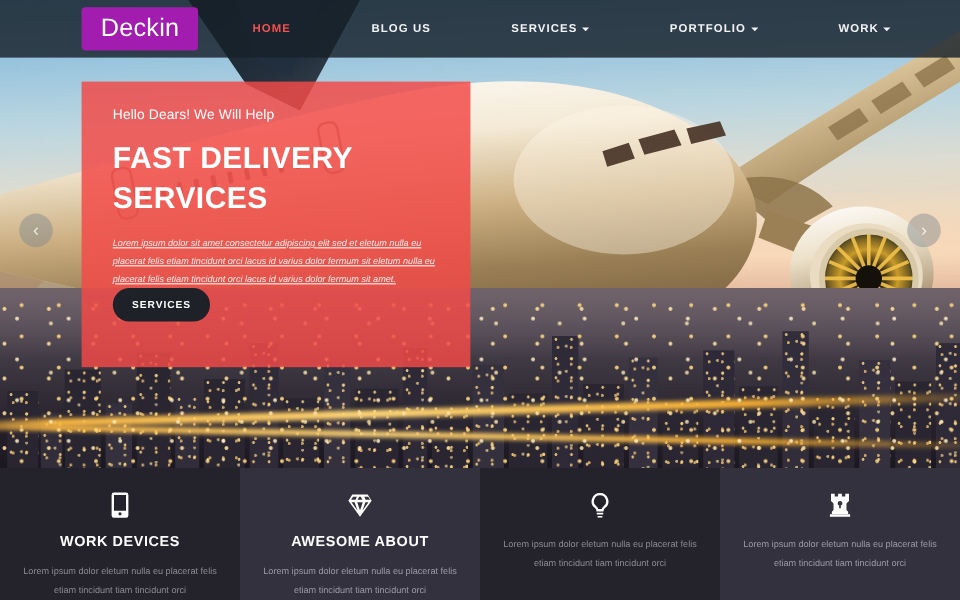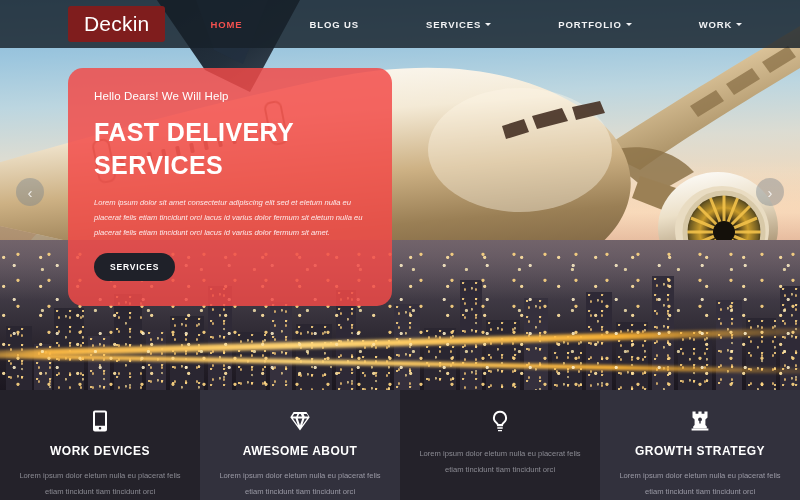--- a/index.html
+++ b/index.html
@@ -79,21 +79,21 @@
 
   
   .header {
     position: absolute; left: 0; top: 0; width: 800px; height: 48px;
     background: rgba(23,33,42,.82);
     display: flex; align-items: center;
     z-index: 40;
   }
   .logo {
     margin-left: 68px;
-    background: #7f1d1d;
+    background: #a21caf;
     color: #fff;
     font-size: 21px;
     letter-spacing: .2px;
     padding: 7px 16px 8px;
     border-radius: 3px;
     line-height: 1;
   }
   .nav { margin-left: auto; display: flex; align-items: center; gap: 22px; }
   .nav-item {
     color: #f2f3f5; font-size: 9.5px; font-weight: bold; letter-spacing: .9px;
@@ -115,30 +115,29 @@
     cursor: pointer;
   }
   .soc svg { width: 10px; height: 10px; fill: #fff; }
 
   
   .panel {
     position: absolute; left: 68px; top: 68px; width: 324px; height: 238px;
     background: rgba(242,74,72,.84);
     padding: 22px 26px;
     z-index: 30;
-    border-radius: 15px;
   }
   .kicker { color: #fff; font-size: 11.5px; margin-bottom: 14px; letter-spacing: .1px; }
   .htitle {
     color: #fff; font-size: 25px; font-weight: bold; letter-spacing: .4px;
     line-height: 1.32; margin-bottom: 14px;
   }
   .hpara {
     color: #fdeaea; font-size: 7.6px; font-style: italic; line-height: 1.95;
-    margin-bottom: 13px; max-width: 285px;
+    margin-bottom: 0; max-width: 285px; text-decoration: underline;
   }
   .btns { display: flex; gap: 10px; }
   .btn {
     background: #1f2129; color: #fff; border: none;
     font-size: 8.5px; font-weight: bold; letter-spacing: .8px;
     padding: 9px 16px; border-radius: 18px; cursor: pointer;
     font-family: "Liberation Sans", sans-serif;
   }
 
   
@@ -436,18 +435,17 @@
       </div>
       <div class="card-text">Lorem ipsum dolor eletum nulla eu placerat felis etiam tincidunt tiam tincidunt orci</div>
     </div>
 
     <div class="card alt">
       <div class="card-icon">
         <svg viewBox="0 0 24 24">
             <path d="M4.5 2.4h3.1v2.3h2.8V2.4h3.2v2.3h2.8V2.4h3.1v6.1l-2.1 2v5.4l1.4 1.5v1.9H5.2v-1.9l1.4-1.5V10.5l-2.1-2V2.4zM12 8.6a1.9 1.9 0 0 0-1.9 1.9c0 .8.5 1.5 1.2 1.8v2.3h1.4v-2.3a1.9 1.9 0 0 0-.7-3.7zM3.6 19.5h16.8v2.1H3.6v-2.1z"></path>
           </svg>
       </div>
-      <div class="card-title">GROWTH STRATEGY</div>
       <div class="card-text">Lorem ipsum dolor eletum nulla eu placerat felis etiam tincidunt tiam tincidunt orci</div>
     </div>
 
   </div>
 </div>
 
 </body></html>

